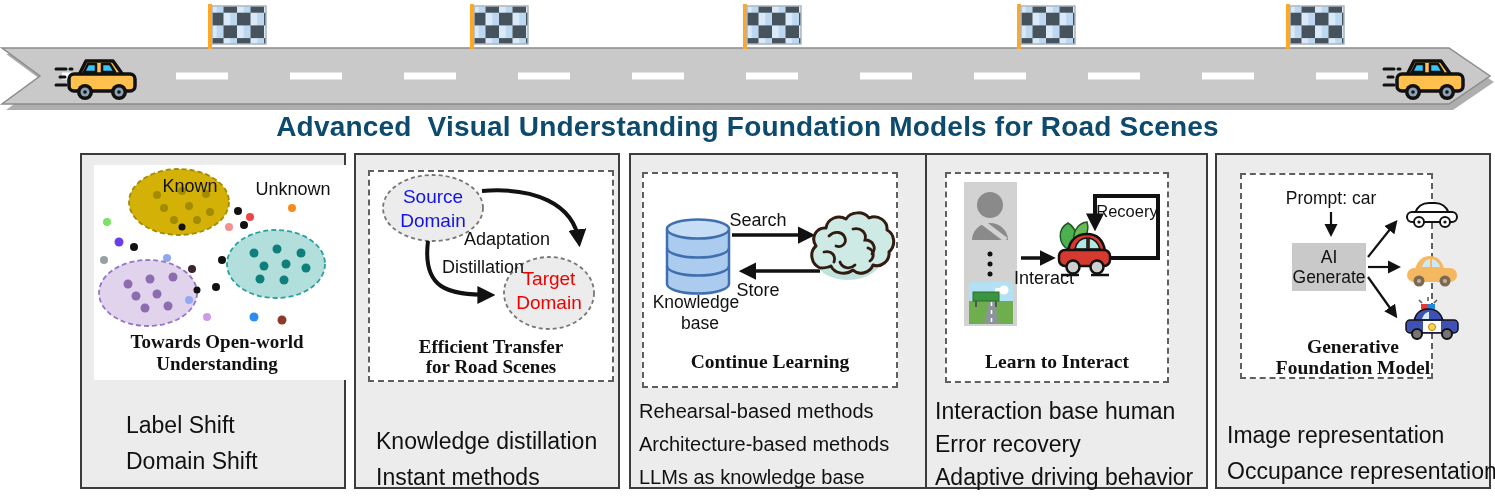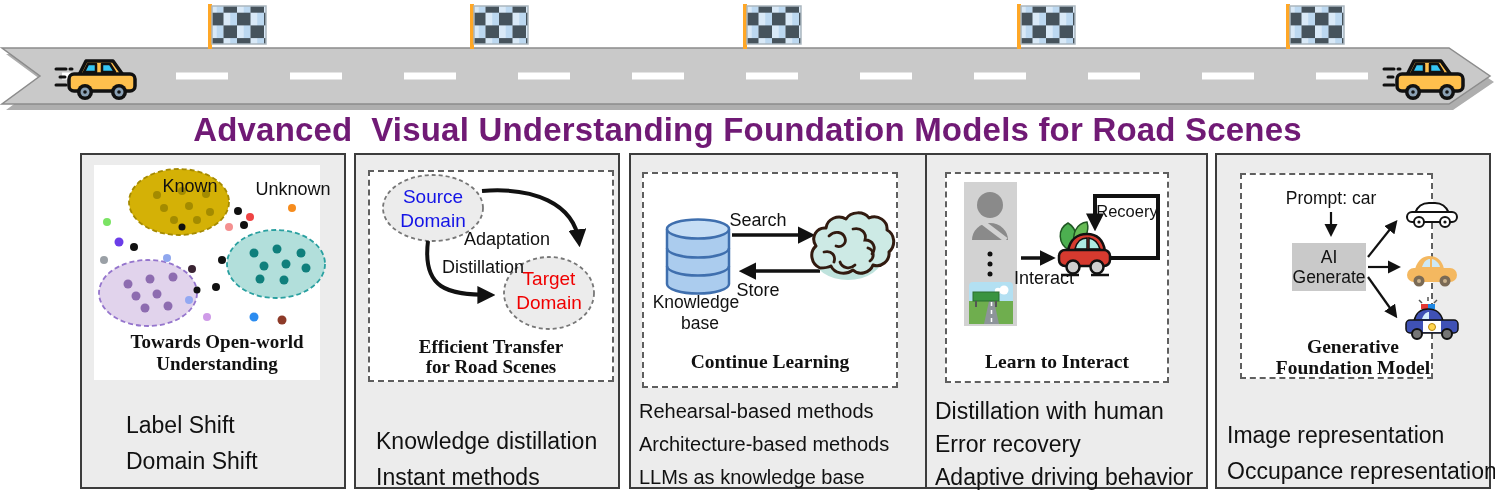--- a/index.html
+++ b/index.html
@@ -1,20 +1,20 @@
 <!DOCTYPE html>
 <html><head>
 <meta charset="utf-8">
 <style>
   html,body{margin:0;padding:0;}
   body{width:1495px;height:496px;position:relative;background:#ffffff;overflow:hidden;
        font-family:"Liberation Sans", sans-serif;}
   #banner-svg{position:absolute;left:0;top:0;}
   #figure-title{position:absolute;left:0;top:111px;width:100%;text-align:center;
-    font-family:"Liberation Sans", sans-serif;font-weight:bold;font-size:33px;color:#701a75;
+    font-family:"Liberation Sans", sans-serif;font-weight:bold;font-size:28px;color:#0c4a6e;
     white-space:pre;letter-spacing:.2px;}
   .panel{position:absolute;top:153px;height:336px;background:#ececec;border:2px solid #3c3c3c;
          box-sizing:border-box;}
   .inner-box{position:absolute;background:#ffffff;box-sizing:border-box;}
   .dashed{border:2px dashed #5f5f5f;}
   .panel-list{position:absolute;color:#111;font-size:23px;}
   .panel-list div{white-space:nowrap;}
   svg text{font-family:"Liberation Sans", sans-serif;}
   svg text.cap{font-family:"Liberation Serif", serif;font-weight:bold;fill:#111;}
 </style>
@@ -66,21 +66,21 @@
   <use href="#flag" x="1019" y="0"></use>
   <use href="#flag" x="1288" y="0"></use>
 
   <use href="#car" x="55" y="50"></use>
   <use href="#car" x="1383" y="50"></use>
 </svg>
 
 <div id="figure-title">Advanced  Visual Understanding Foundation Models for Road Scenes</div>
 
 <div class="panel" style="left:80px;width:266px;">
-  <div class="inner-box" style="left:12px;top:10px;width:226px;height:215px;">
+  <div class="inner-box" style="left:12px;top:10px;width:260px;height:215px;">
     <svg width="246" height="215" viewBox="0 0 246 215">
 
       <ellipse cx="85" cy="37" rx="50" ry="33" fill="#d4b106" stroke="#a58a00" stroke-width="1.8" stroke-dasharray="5 3"></ellipse>
       <ellipse cx="182" cy="99" rx="49" ry="34" fill="#b2dfdb" stroke="#2aa0a0" stroke-width="1.8" stroke-dasharray="5 3"></ellipse>
       <ellipse cx="54" cy="128" rx="49" ry="33" fill="#e1d3ec" stroke="#9575cd" stroke-width="1.8" stroke-dasharray="5 3"></ellipse>
 
       <g fill="#a38b00">
         <circle cx="63" cy="30" r="4"></circle>
           <circle cx="88" cy="26" r="4"></circle>
           <circle cx="112" cy="29" r="4"></circle>
@@ -266,21 +266,21 @@
         <path d="M142,64 c5,1 9,4 11,11 l-11,0 z" fill="#aeeae2" stroke="#111" stroke-width="1.5"></path>
         <rect x="112" y="76" width="51" height="16" rx="6" fill="#d63a2f" stroke="#111" stroke-width="2.5"></rect>
         <circle cx="126" cy="93" r="6.5" fill="#cfcfcf" stroke="#111" stroke-width="2.5"></circle>
         <circle cx="150" cy="93" r="6.5" fill="#cfcfcf" stroke="#111" stroke-width="2.5"></circle>
         <path d="M114,101 h18 M144,101 h18" stroke="#111" stroke-width="2.5"></path>
       </g>
       <text class="cap" x="110" y="194" font-size="19.5" text-anchor="middle">Learn to Interact</text>
     </svg>
   </div>
   <div class="panel-list" style="left:8px;top:240px;line-height:33px;">
-    <div>Distillation with human</div>
+    <div>Interaction base human</div>
     <div>Error recovery</div>
     <div>Adaptive driving behavior</div>
   </div>
 </div>
 
 <div class="panel" style="left:1215px;width:276px;">
   <div class="inner-box dashed" style="left:23px;top:18px;width:193px;height:206px;">
     <svg width="218" height="202" viewBox="0 0 218 202">
       <defs>
         <marker id="mk5" viewBox="0 0 10 10" refX="7" refY="5" markerWidth="6" markerHeight="6" orient="auto-start-reverse">

